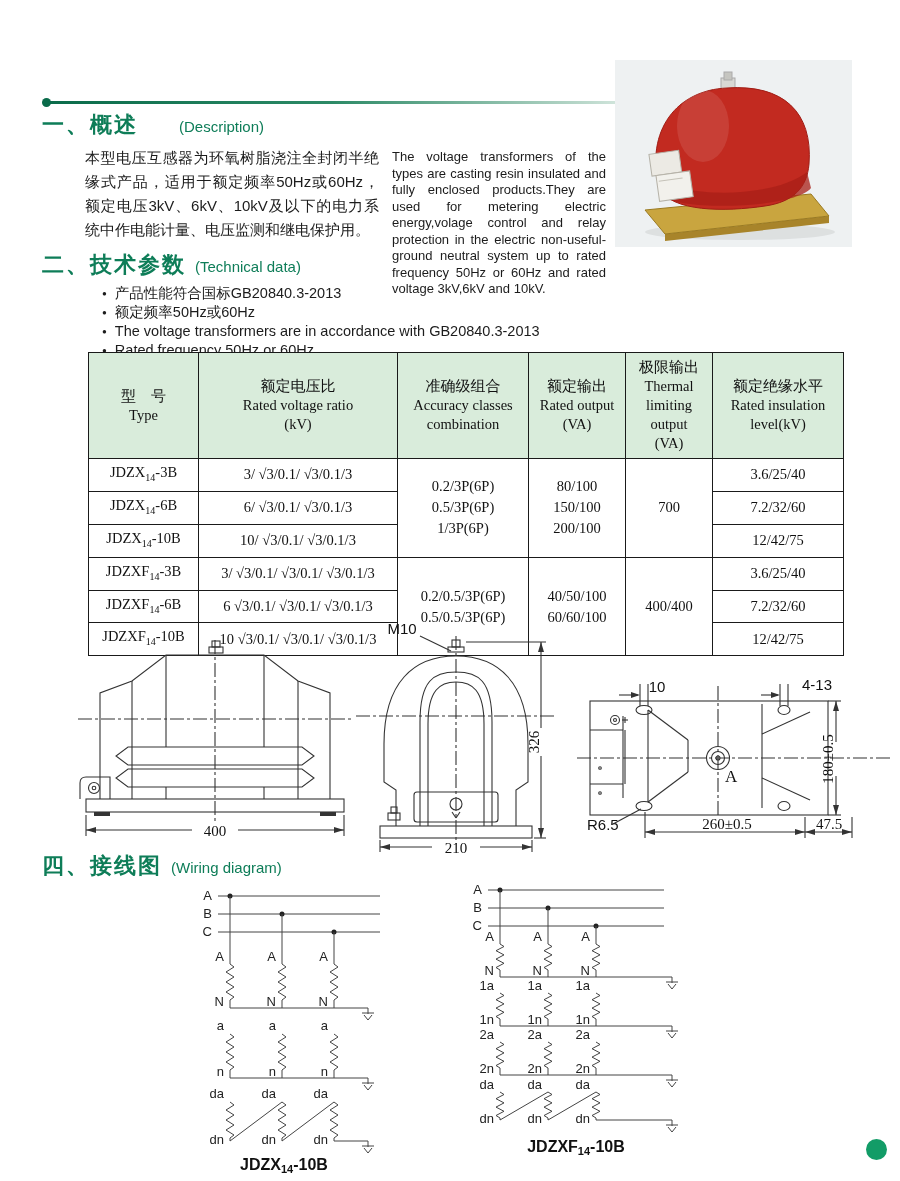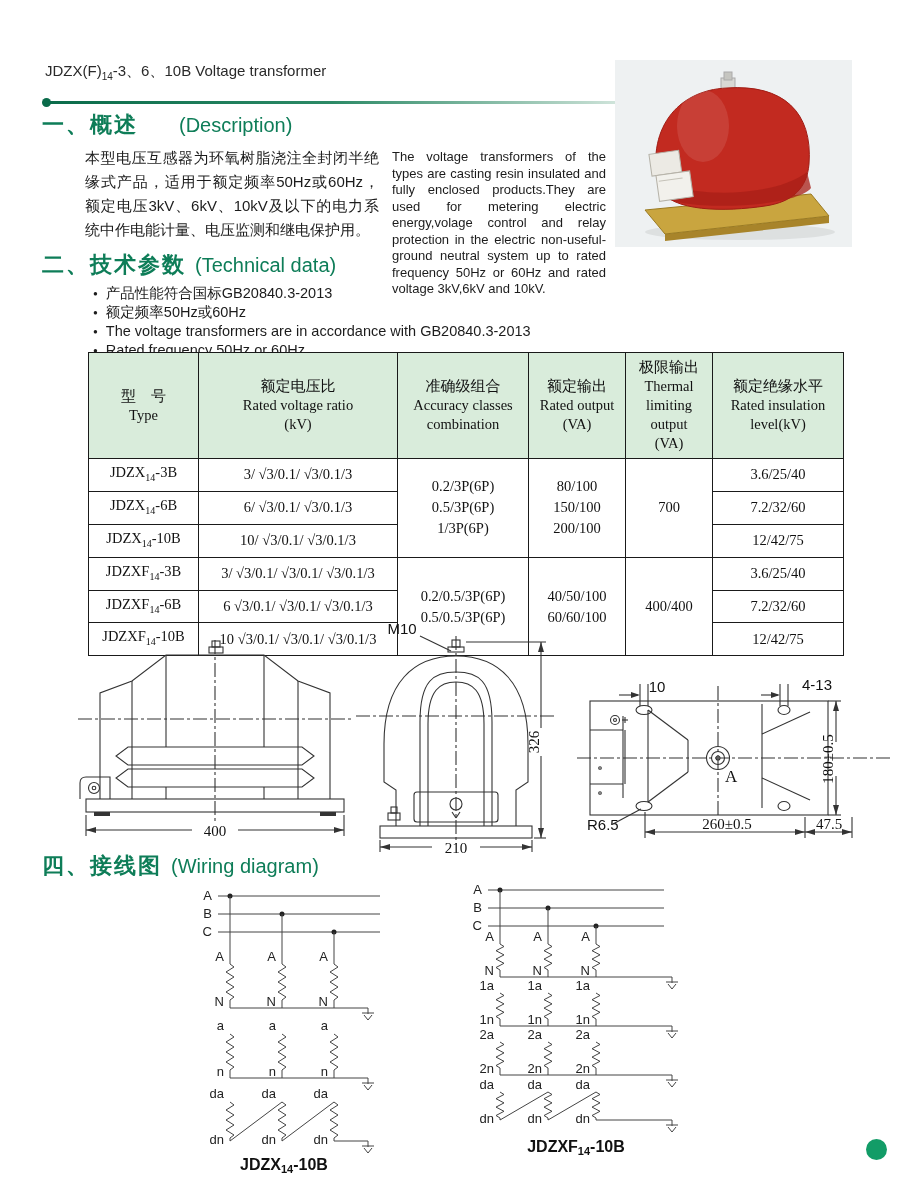--- a/index.html
+++ b/index.html
@@ -10,26 +10,26 @@
   .page-title{left:44px;top:26px;font-size:27px;font-weight:bold;color:#0e7d58;letter-spacing:.5px;}
   .page-title sub{font-size:16px;}
   .page-subtitle{left:45px;top:62px;font-size:15px;color:#2a2a2a;}
   .page-subtitle sub{font-size:10px;}
   .divider{left:44px;top:101px;width:640px;height:3px;
            background:linear-gradient(to right,#0a6b4a 0%,#2c8a66 45%,#bcd9cc 85%,rgba(255,255,255,0));}
   .divider::before{content:"";position:absolute;left:-2px;top:-3px;width:9px;height:9px;border-radius:50%;background:#0a6b4a;}
   
   .sec-head{display:flex;align-items:baseline;gap:9px;}
   .sec-head .zh{font-size:22px;font-weight:bold;color:#0e7d58;letter-spacing:2px;}
-  .sec-head .en{font-size:20px;color:#0e7d58;}
+  .sec-head .en{font-size:15px;color:#0e7d58;}
   
   .desc-zh{left:85px;top:146px;width:294px;font-size:15px;line-height:24px;text-align:justify;color:#1c1c1c;}
   .desc-en{left:392px;top:149px;width:214px;font-size:13px;line-height:16.5px;text-align:justify;color:#1c1c1c;}
   
-  .bullets{left:93px;top:284px;list-style:none;margin:0;padding:0;font-size:14.5px;line-height:18px;color:#1c1c1c;}
+  .bullets{left:102px;top:284px;list-style:none;margin:0;padding:0;font-size:14.5px;line-height:18px;color:#1c1c1c;}
   .bullets li::before{content:"●";font-size:8px;vertical-align:2px;margin-right:8px;}
   
   .spec-table{left:88px;top:352px;border-collapse:collapse;font-family:"Liberation Serif",serif;color:#111;}
   .spec-table th,.spec-table td{border:1px solid #1a1a1a;text-align:center;vertical-align:middle;padding:3px 2px;}
   .spec-table th{background:#d9ecdb;font-weight:normal;font-size:14.5px;line-height:19px;height:99px;}
   .spec-table td{font-size:14.5px;height:23px;line-height:21px;}
   .spec-table sub{font-size:10px;}
   .pre-line{white-space:pre-line;}
   .thzh{display:block;font-size:15px;}
   
@@ -41,21 +41,20 @@
   svg.wiring circle{fill:#222;stroke:none;}
   svg.wiring text{fill:#222;stroke:none;font-family:"Liberation Sans",sans-serif;font-size:13px;}
   svg.wiring text.cap{font-size:16px;font-weight:bold;fill:#111;}
   .green-dot{left:866px;top:1139px;width:21px;height:21px;border-radius:50%;background:#129c67;}
 </style>
 </head>
 <body>
 
 <div id="page">
 
-  <div class="abs page-subtitle"><span>JDZX(F)</span><sub>14</sub><span>-3、6、10B Voltage transformer</span></div>
   <div class="abs divider"></div>
 
   <div class="abs sec-head" style="left:42px;top:110px;gap:41px;">
     <span class="zh">一、概述</span>
     <span class="en">(Description)</span>
   </div>
   <div class="abs desc-zh">本型电压互感器为环氧树脂浇注全封闭半绝缘式产品，适用于额定频率50Hz或60Hz，额定电压3kV、6kV、10kV及以下的电力系统中作电能计量、电压监测和继电保护用。</div>
   <div class="abs desc-en">The voltage transformers of the types are casting resin insulated and fully enclosed products.They are used for metering electric energy,volage control and relay protection in the electric non-useful-ground neutral system up to rated frequency 50Hz or 60Hz and rated voltage 3kV,6kV and 10kV.</div>
 
   <div class="abs" style="left:615px;top:60px;">

